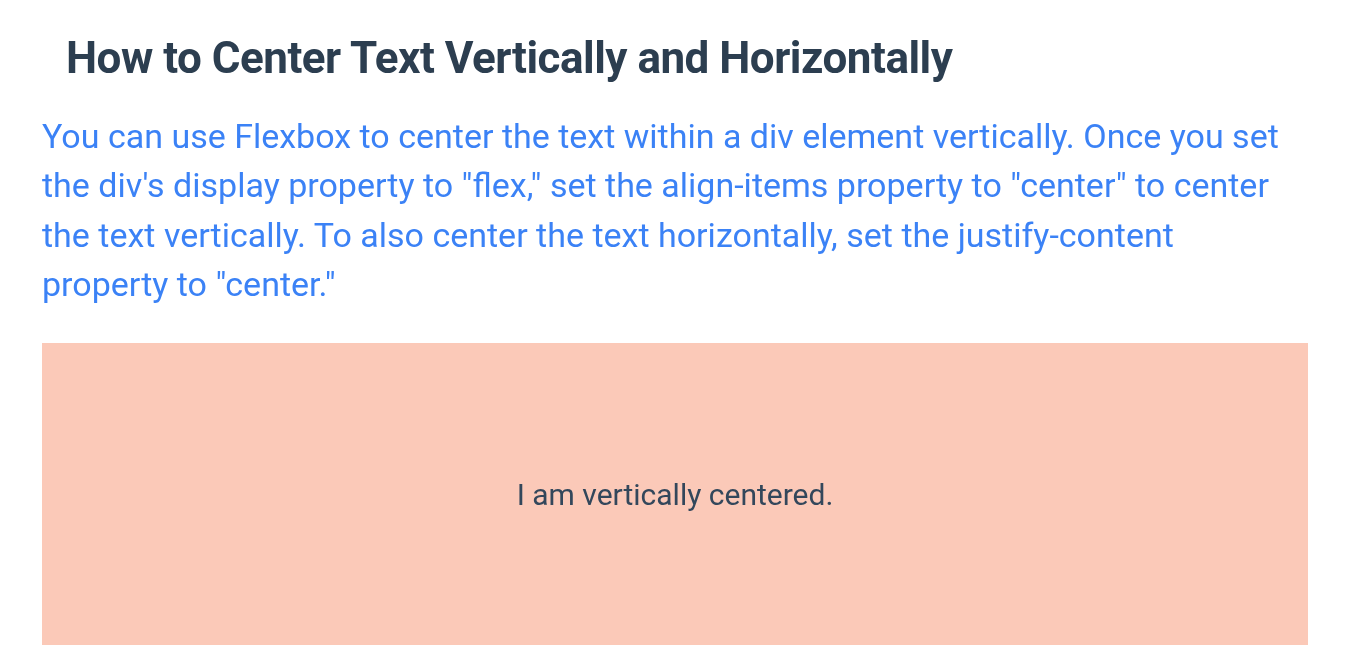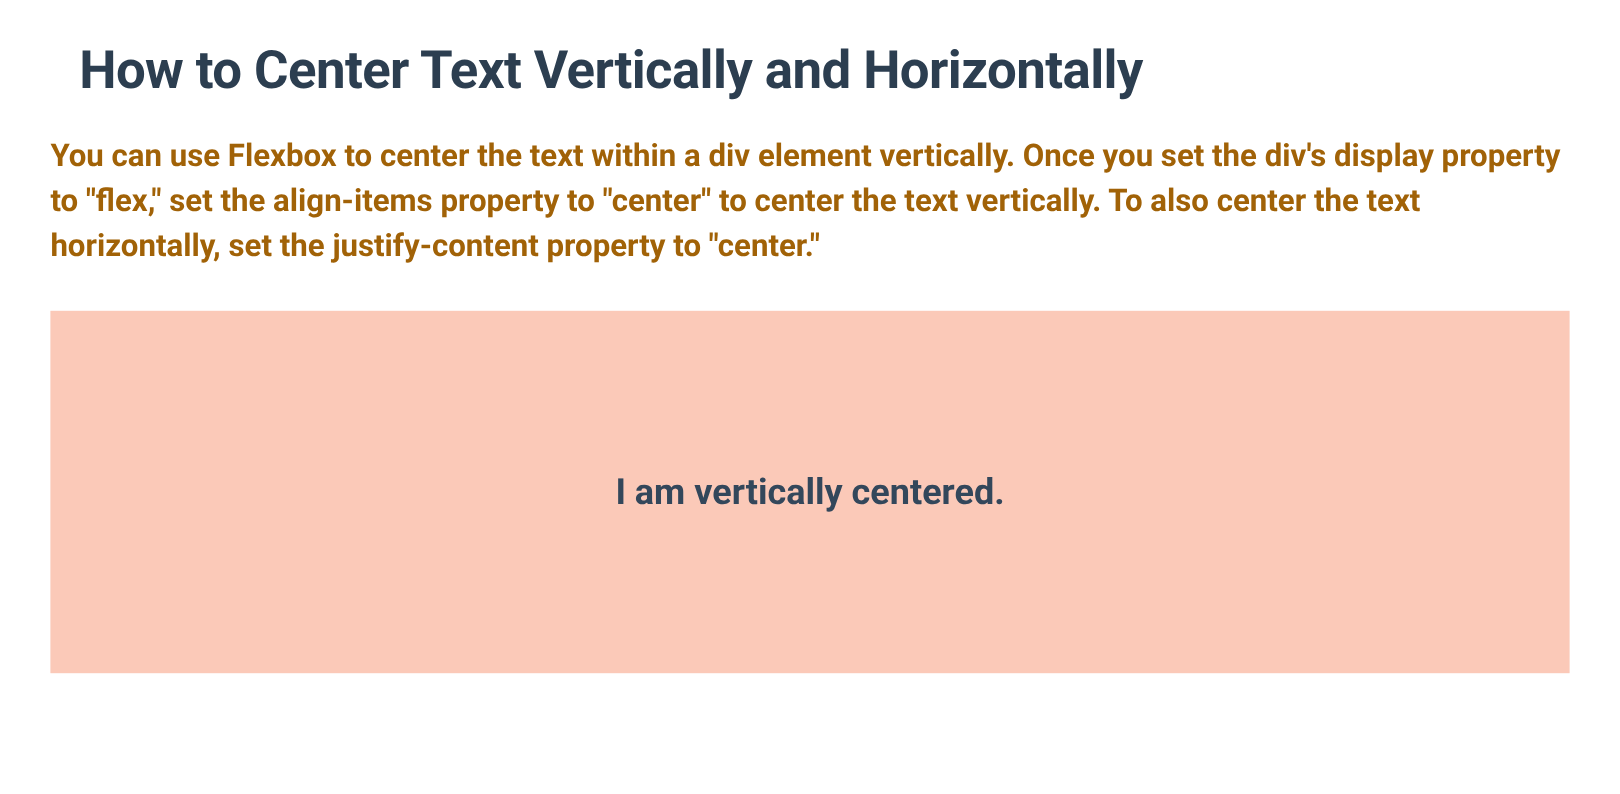--- a/index.html
+++ b/index.html
@@ -16,37 +16,37 @@
     }
     .heading {
       font-size: 44px;
       font-weight: 700;
       color: #2c3e50;
       margin-bottom: 28px;
       letter-spacing: -0.5px;
       margin-left: 24px;
     }
     .paragraph {
-      font-size: 26px;
-      font-weight: 700;
-      color: #a16207;
+      font-size: 34px;
+      font-weight: 400;
+      color: #3b82f6;
       line-height: 1.45;
       margin-bottom: 34px;
     }
     .demo-box {
       background: #fbc9b8;
       width: 100%;
       height: 302px;
       display: flex;
       align-items: center;
       justify-content: center;
     }
     .centered-text {
       font-size: 30px;
-      font-weight: 700;
+      font-weight: 400;
       color: #33475b;
     }
   </style>
 </head>
 <body>
 
 <h1 class="heading">How to Center Text Vertically and Horizontally</h1>
 
 <p class="paragraph">You can use Flexbox to center the text within a div element vertically. Once you set the div's display property to "flex," set the align-items property to "center" to center the text vertically. To also center the text horizontally, set the justify-content property to "center."</p>
 

